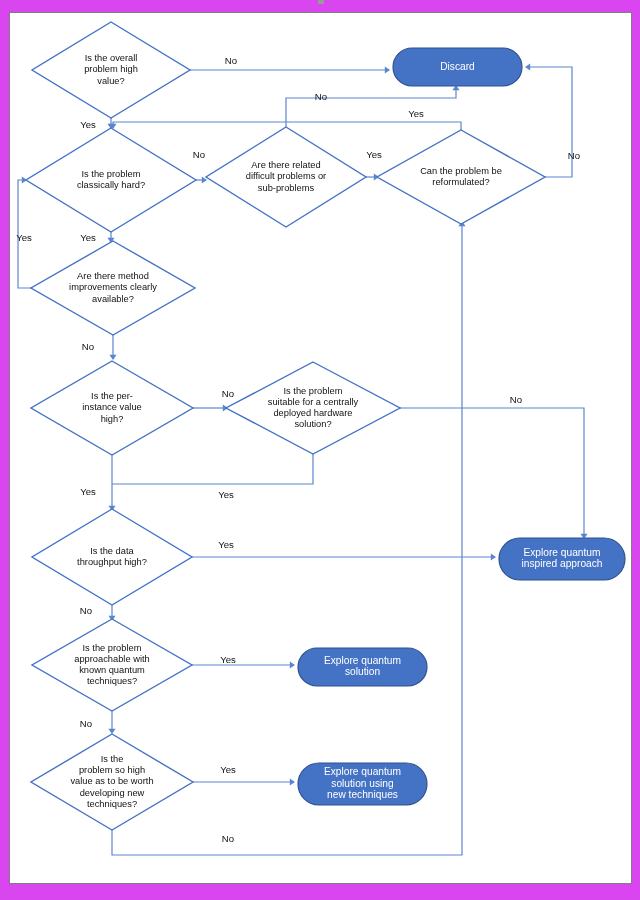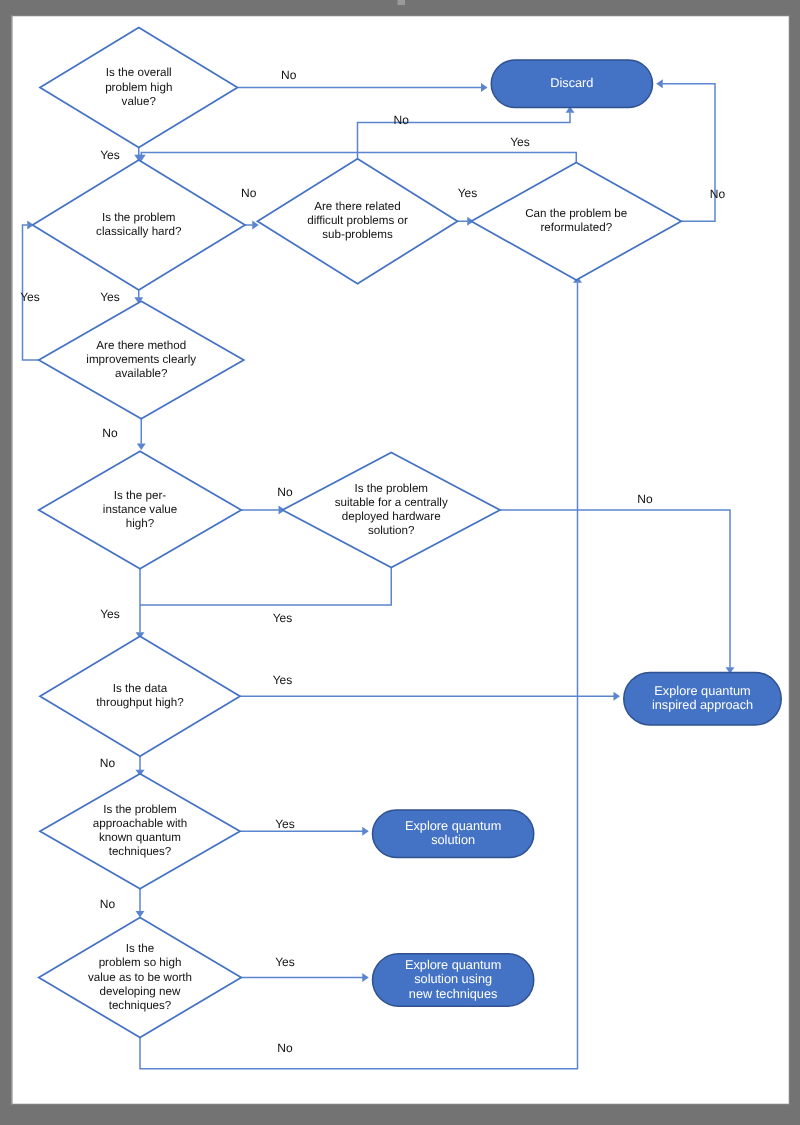--- a/index.html
+++ b/index.html
@@ -1,18 +1,18 @@
 <!DOCTYPE html>
 <html><head>
 <meta charset="utf-8">
 <style>
   html,body{margin:0;padding:0;background:#ffffff;}
   body{width:640px;height:900px;overflow:hidden;
        font-family:"Liberation Sans",sans-serif;}
-  #page{position:relative;width:640px;height:900px;background:#737373;}
+  #page{position:relative;width:640px;height:900px;background:#d946ef;}
   #frame{position:absolute;left:9px;top:12px;width:623px;height:872px;
          border:1.5px solid #7f7f7f;background:#fff;box-sizing:border-box;}
   #tick{position:absolute;left:318px;top:0px;width:6px;height:4px;background:#9a9a9a;}
   svg{position:absolute;left:0;top:0;}
   .dia{fill:#ffffff;stroke:#4472C4;stroke-width:1.4;}
   .pill{fill:#4472C4;stroke:#2F528F;stroke-width:1.2;}
   .ln{stroke:#5B85CE;stroke-width:1.2;fill:none;}
   .nodetxt{font-family:"Liberation Sans",sans-serif;font-size:9.3px;fill:#111111;
            text-anchor:middle;dominant-baseline:middle;}
   .pilltxt{font-family:"Liberation Sans",sans-serif;font-size:10.2px;fill:#ffffff;

